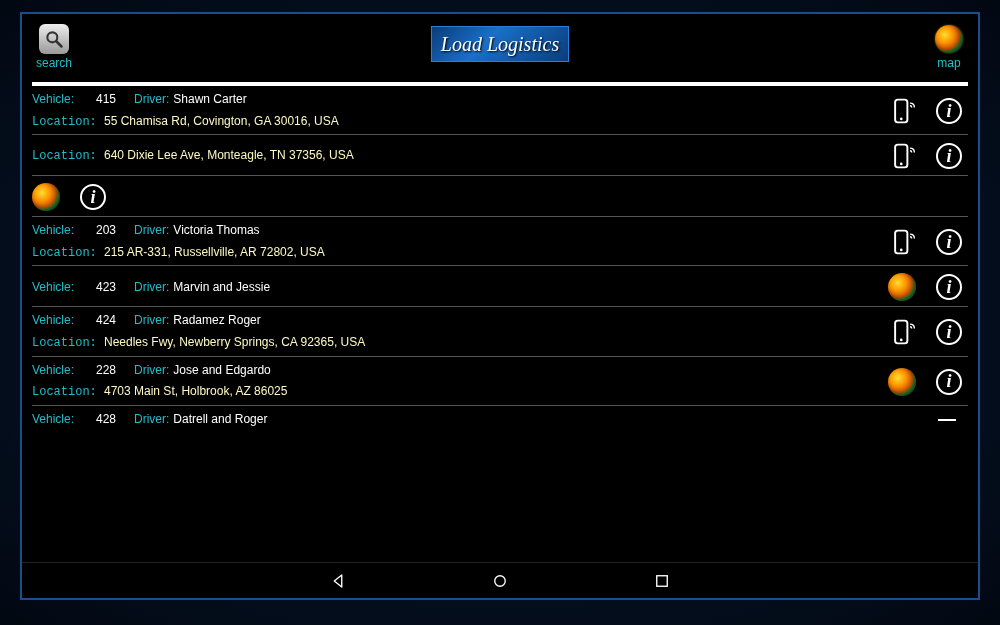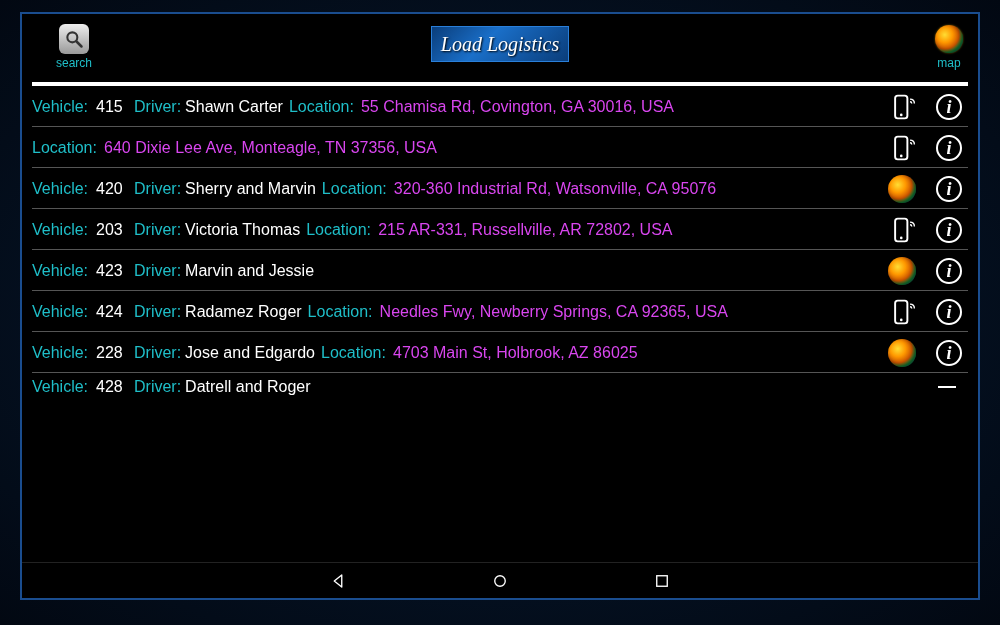--- a/index.html
+++ b/index.html
@@ -27,21 +27,20 @@
     justify-content: space-between;
     padding: 6px 14px 0 14px;
     position: relative;
   }
   .tb-item {
     display: flex;
     flex-direction: column;
     align-items: center;
     gap: 2px;
     cursor: pointer;
-    margin-left: 20px;
   }
   .tb-item .ico {
     width: 30px; height: 30px;
     display: flex; align-items: center; justify-content: center;
   }
   .search-ico {
     background: linear-gradient(#eee,#999);
     border-radius: 6px;
     width: 28px; height: 28px;
   }
@@ -78,33 +77,33 @@
   }
   .row {
     border-bottom: 1px solid #555;
     padding: 6px 0 4px 0;
     display: flex;
     align-items: center;
   }
   .row-main {
     flex: 1;
     display: flex;
-    flex-direction: row;
+    flex-direction: column;
     gap: 6px;
-    font-size: 16px;
+    font-size: 12px;
     line-height: 1.3;
   }
   .line1, .line2 { white-space: nowrap; }
   .lbl { color: #1fbfc9; }
   .key-vehicle { display:inline-block; width: 64px; }
-  .key-location { display:inline-block; width: 72px; }
+  .key-location { display:inline-block; width: 72px; font-family: Liberation Mono, monospace; }
   .key-driver { margin-left: 6px; }
   .val-vehicle { display:inline-block; width: 32px; color: #fff; }
   .val-driver { color: #fff; margin-left: 4px; }
-  .val-location { color: #d946ef; }
+  .val-location { color: #fef9c3; }
   .row-actions {
     display: flex;
     align-items: center;
     gap: 16px;
     padding-right: 4px;
   }
   .icon-slot { width: 30px; height: 30px; display: flex; align-items: center; justify-content: center; cursor: pointer; }
   .phone-ico svg { width: 28px; height: 28px; }
   .info-ico {
     width: 26px; height: 26px; border: 2.5px solid #fff; border-radius: 50%;
@@ -189,24 +188,20 @@
               <path d="M24 10 q2 0 2 2" fill="none" stroke="#fff" stroke-width="1.6"></path>
               <path d="M24 7 q5 0 5 5" fill="none" stroke="#fff" stroke-width="1.6"></path>
             </svg>
           </div>
           <div class="icon-slot">
             <div class="info-ico">i</div>
           </div>
         </div>
       </div>
       <div class="row">
-        <div class="row-main">
-          <div class="line1"><span class="lbl key-vehicle">Vehicle:</span><span class="val-vehicle">420</span><span class="lbl key-driver">Driver:</span><span class="val-driver">Sherry  and  Marvin</span></div>
-          <div class="line2"><span class="lbl key-location">Location:</span><span class="val-location">320-360 Industrial Rd, Watsonville, CA 95076</span></div>
-        </div>
         <div class="row-actions">
           <div class="icon-slot">
             <div class="row-globe"></div>
           </div>
           <div class="icon-slot">
             <div class="info-ico">i</div>
           </div>
         </div>
       </div>
       <div class="row">

